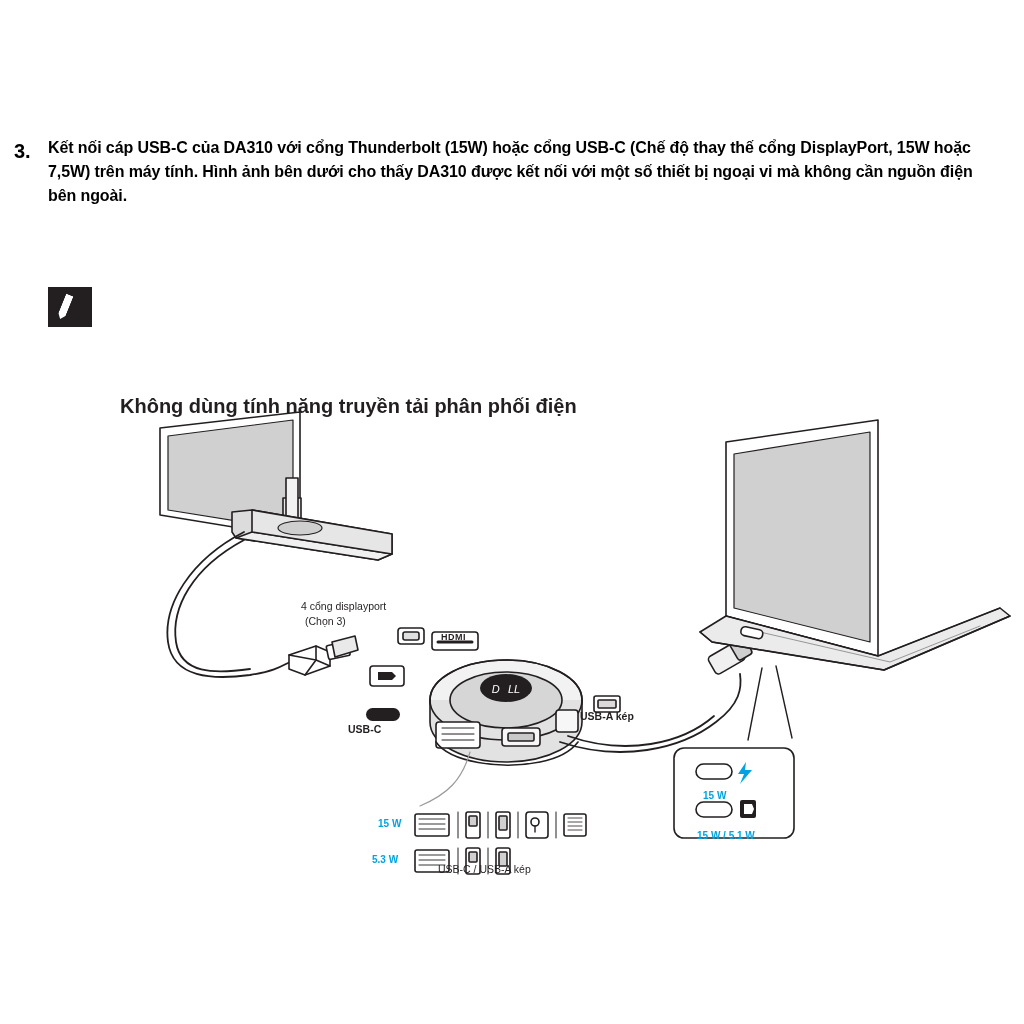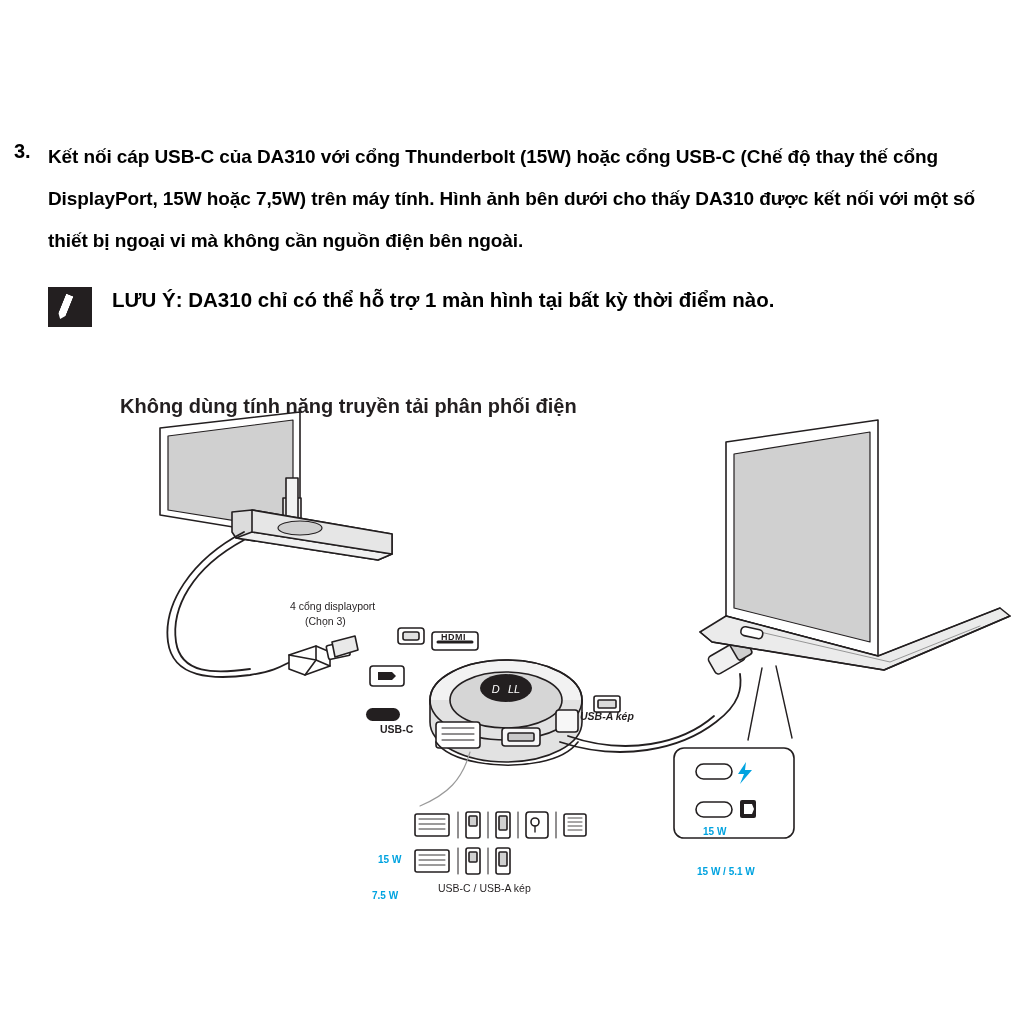--- a/index.html
+++ b/index.html
@@ -25,23 +25,23 @@
     display: flex;
   }
   .step-num {
     width: 34px;
     flex: 0 0 34px;
     font-size: 20px;
     font-weight: bold;
     line-height: 30px;
   }
   .step-body {
-    font-size: 19px;
-    font-weight: bold;
-    line-height: 42px;
+    font-size: 16px;
+    font-weight: bold;
+    line-height: 24px;
     letter-spacing: -0.1px;
   }
 
   
   .note {
     position: absolute;
     left: 48px;
     top: 285px;
     width: 940px;
     display: flex;
@@ -97,35 +97,34 @@
     height: 580px;
   }
   .lbl {
     position: absolute;
     font-family: "Liberation Sans", sans-serif;
     color: #231f20;
     white-space: nowrap;
   }
   .lbl-sm { font-size: 10.5px; }
   .lbl-xs { font-size: 9px; }
-  .lbl-blue { color: #00a3e0; font-weight: bold; font-size: 10px; margin-top: 36px; }
+  .lbl-blue { color: #00a3e0; font-weight: bold; font-size: 10px; }
 </style>
 </head>
 <body>
 
 <div class="step">
   <div class="step-num">3.</div>
   <div class="step-body">Kết nối cáp USB-C của DA310 với cổng Thunderbolt (15W) hoặc cổng USB-C (Chế độ thay thế cổng DisplayPort, 15W hoặc 7,5W) trên máy tính. Hình ảnh bên dưới cho thấy DA310 được kết nối với một số thiết bị ngoại vi mà không cần nguồn điện bên ngoài.</div>
 </div>
 
 <div class="note">
   <div class="note-icon">
     <div class="pen"></div>
   </div>
-  <div class="note-text">LƯU Ý: DA310 chỉ có thể hỗ trợ 1 màn hình tại bất kỳ thời điểm nào.</div>
 </div>
 
 <div class="figure">
 
   <div class="fig-title">Không dùng tính năng truyền tải phân phối điện</div>
 
   <svg class="fig-canvas" viewBox="0 0 1024 580">
     <g fill="none" stroke="#231f20" stroke-width="1.6" stroke-linejoin="round" stroke-linecap="round">
 
       <path d="M160,58 L160,145 L300,168 L300,42 Z" fill="#ffffff"></path>
@@ -239,29 +238,29 @@
       <rect x="466" y="478" width="14" height="26" rx="2" fill="#ffffff"></rect>
       <rect x="469" y="482" width="8" height="10" rx="1" fill="#d0d0d0"></rect>
       <path d="M488,478 L488,504" stroke-width="1"></path>
       <rect x="496" y="478" width="14" height="26" rx="2" fill="#ffffff"></rect>
       <rect x="499" y="482" width="8" height="14" rx="1" fill="#d0d0d0"></rect>
 
       <path d="M470,382 C462,410 448,424 420,436" stroke-width="1.2" stroke="#9a9a9a"></path>
     </g>
   </svg>
 
-  <div class="lbl lbl-sm" style="left:290px; top:230px;">4 cổng displayport</div>
+  <div class="lbl lbl-sm" style="left:301px; top:230px;">4 cổng displayport</div>
   <div class="lbl lbl-sm" style="left:305px; top:245px;">(Chọn 3)</div>
 
   <div class="lbl lbl-xs" style="left:441px; top:262px; font-weight:bold; letter-spacing:0.5px;">HDMI</div>
 
-  <div class="lbl lbl-sm" style="left:380px; top:353px; font-weight:bold;">USB-C</div>
-
-  <div class="lbl lbl-sm" style="left:580px; top:340px; font-weight:bold;font-style:italic;">USB-A kép</div>
+  <div class="lbl lbl-sm" style="left:348px; top:353px; font-weight:bold;">USB-C</div>
+
+  <div class="lbl lbl-sm" style="left:580px; top:340px; font-weight:bold;">USB-A kép</div>
 
   <div class="lbl lbl-blue" style="left:378px; top:448px;">15 W</div>
-  <div class="lbl lbl-blue" style="left:372px; top:484px;">7.5 W</div>
-
-  <div class="lbl lbl-sm" style="left:438px; top:512px;">USB-C / USB-A kép</div>
+  <div class="lbl lbl-blue" style="left:372px; top:484px;">5.3 W</div>
+
+  <div class="lbl lbl-sm" style="left:438px; top:493px;">USB-C / USB-A kép</div>
 
   <div class="lbl lbl-blue" style="left:703px; top:420px;">15 W</div>
   <div class="lbl lbl-blue" style="left:697px; top:460px;">15 W / 5.1 W</div>
 </div>
 
 </body></html>

